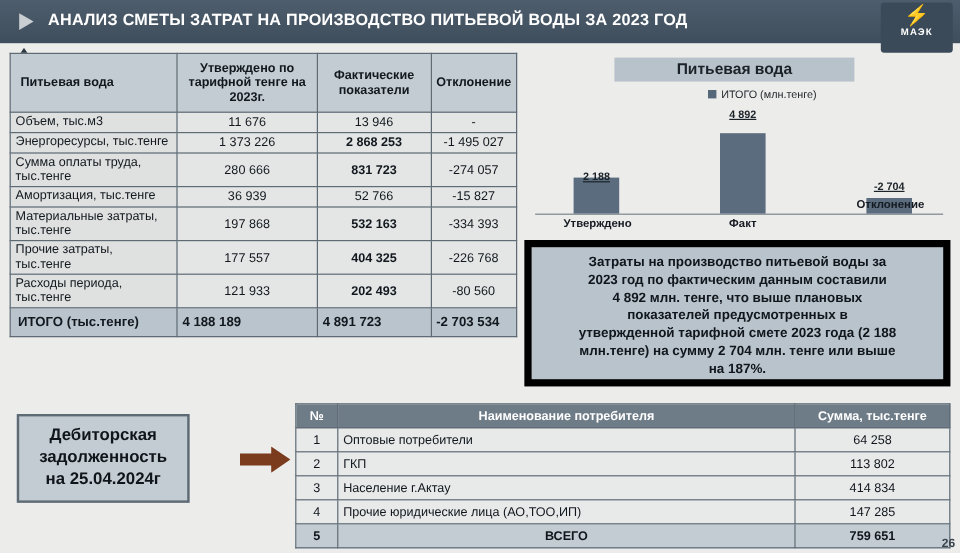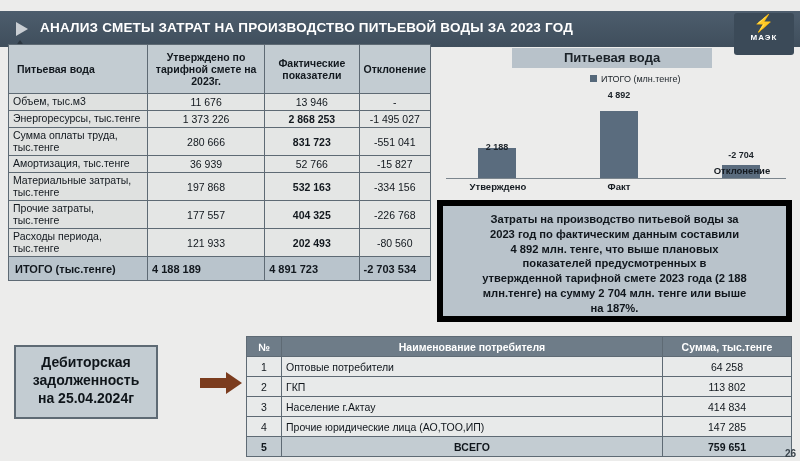--- a/index.html
+++ b/index.html
@@ -20,21 +20,20 @@
     width: 800px; height: 461px;
     background: #ececeb;
   }
   
   .header {
     position: absolute;
     left: 0; top: 0;
     width: 800px; height: 36px;
     background: #4a5a6a;
     background: linear-gradient(180deg,#4d5d6d 0%,#3f4e5c 100%);
-    margin-top: 11px;
   }
   .header-title {
     position: absolute;
     left: 40px; top: 9px;
     color: #ffffff;
     font-size: 13.5px;
     font-weight: bold;
     letter-spacing: .2px;
     white-space: nowrap;
   }
@@ -172,20 +171,21 @@
     position: absolute;
     background: #5a6c7e;
     bottom: 12px;
   }
   .bar-label {
     position: absolute;
     font-size: 9px;
     font-weight: bold;
     color: #1b2228;
     text-align: center;
+    text-decoration: underline;
   }
   .cat-label {
     position: absolute;
     bottom: -2px;
     font-size: 9.5px;
     font-weight: bold;
     color: #141a20;
     text-align: center;
   }
 
@@ -280,21 +280,21 @@
   <div class="droplet">
     <svg width="16" height="22" viewBox="0 0 16 22">
       <path d="M8 0 C8 0 15 9 15 14 A7 7 0 0 1 1 14 C1 9 8 0 8 0 Z" fill="#2b3640"></path>
     </svg>
   </div>
 
   <table class="cost-table">
     <thead>
       <tr>
         <th class="first">Питьевая вода</th>
-        <th>Утверждено по тарифной смете на 2023г.</th>
+        <th>Утверждено по тарифной тенге на 2023г.</th>
         <th>Фактические показатели</th>
         <th>Отклонение</th>
       </tr>
     </thead>
     <tbody>
       <tr>
         <td class="label">Объем, тыс.м3</td>
         <td class="num">11 676</td>
         <td class="num">13 946</td>
         <td class="num">-</td>
@@ -302,33 +302,33 @@
       <tr>
         <td class="label">Энергоресурсы, тыс.тенге</td>
         <td class="num">1 373 226</td>
         <td class="fact">2 868 253</td>
         <td class="num">-1 495 027</td>
       </tr>
       <tr>
         <td class="label">Сумма оплаты труда, тыс.тенге</td>
         <td class="num">280 666</td>
         <td class="fact">831 723</td>
-        <td class="num">-551 041</td>
+        <td class="num">-274 057</td>
       </tr>
       <tr>
         <td class="label">Амортизация, тыс.тенге</td>
         <td class="num">36 939</td>
         <td class="num">52 766</td>
         <td class="num">-15 827</td>
       </tr>
       <tr>
         <td class="label">Материальные затраты, тыс.тенге</td>
         <td class="num">197 868</td>
         <td class="fact">532 163</td>
-        <td class="num">-334 156</td>
+        <td class="num">-334 393</td>
       </tr>
       <tr>
         <td class="label">Прочие затраты, тыс.тенге</td>
         <td class="num">177 557</td>
         <td class="fact">404 325</td>
         <td class="num">-226 768</td>
       </tr>
       <tr>
         <td class="label">Расходы периода, тыс.тенге</td>
         <td class="num">121 933</td>

